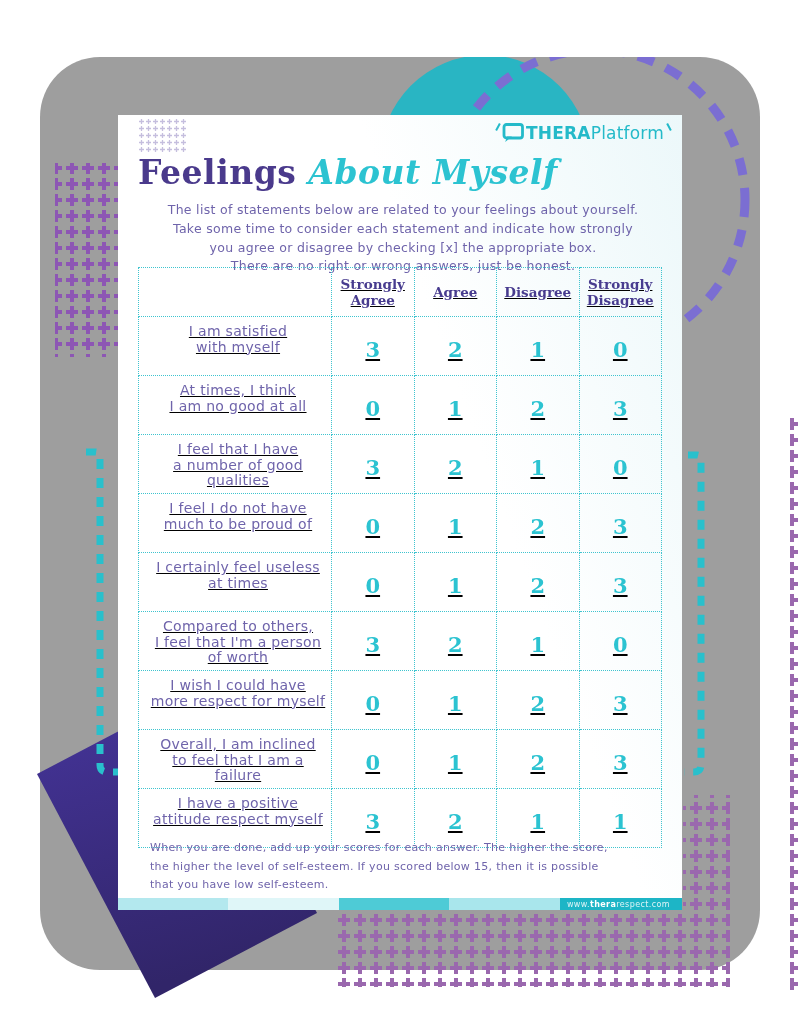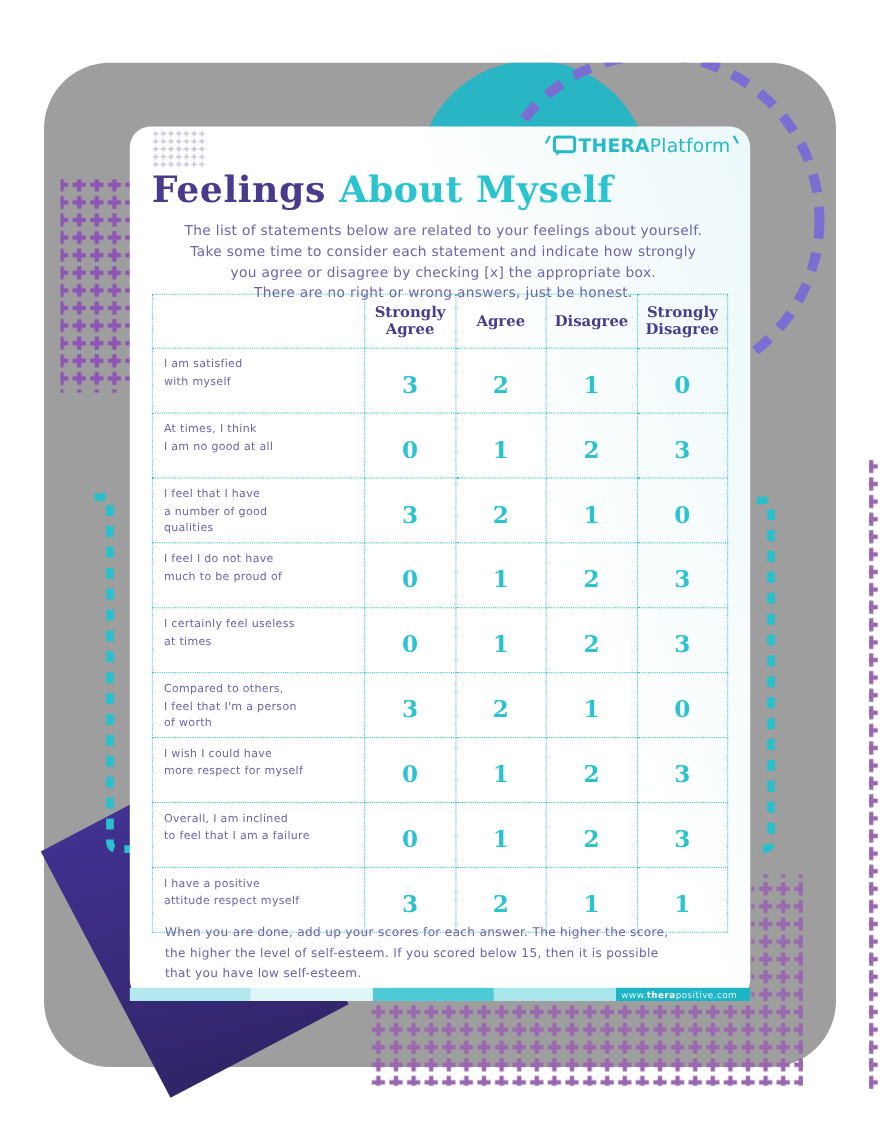--- a/index.html
+++ b/index.html
@@ -2,42 +2,42 @@
 <html><head>
 <meta charset="utf-8">
 <style>
   html,body{margin:0;padding:0;background:#ffffff;}
   .stage{position:relative;width:800px;height:1025px;overflow:hidden;background:#ffffff;
          font-family:"DejaVu Sans",sans-serif;}
   .deco-svg{position:absolute;left:0;top:0;z-index:1;}
 
   
   .card{position:absolute;left:118px;top:115px;width:564px;height:795px;z-index:2;
-        background:linear-gradient(250deg,#ecf8fa 0%,#ffffff 38%);border-radius:19px;}
+        background:linear-gradient(250deg,#ecf8fa 0%,#ffffff 38%);}
   .minigrid{position:absolute;left:20px;top:3px;}
   .logo{position:absolute;right:12px;top:8px;display:flex;align-items:center;gap:2px;color:#24bac9;}
   .logo .tick{display:inline-block;width:2px;height:8px;background:#24bac9;}
   .tick-l{transform:rotate(28deg);margin-right:1px;margin-bottom:12px;}
   .tick-r{transform:rotate(-28deg);margin-left:2px;margin-bottom:12px;}
   .logo-text{font-size:17px;letter-spacing:0.2px;}
   .logo-text b{font-weight:bold;}
   .title{position:absolute;left:20px;top:38px;font-family:"DejaVu Serif",serif;
          font-weight:bold;font-size:33px;letter-spacing:0.5px;white-space:nowrap;}
   .title .t1{color:#4a3a8c;}
-  .title .t2{color:#2cc3d1;}
+  .title .t2{color:#2cc3d1;font-style:italic;}
   .intro{position:absolute;left:20px;top:86px;width:530px;color:#6f64ab;font-size:12.5px;
          line-height:18.8px;letter-spacing:0.3px;white-space:pre-line;text-align:center;}
   
-  table.quiz{position:absolute;left:20px;top:152px;width:524px;border-collapse:collapse;table-layout:fixed;}
+  table.quiz{position:absolute;left:20px;top:152px;width:524px;border-collapse:collapse;table-layout:fixed;text-decoration:underline;}
   table.quiz td,table.quiz th{border:1px dotted #3fc4cf;}
   th.stmt-head{width:190px;}
   th.col-head{font-family:"DejaVu Serif",serif;font-weight:bold;font-size:13.5px;color:#483c8f;
               text-align:center;vertical-align:middle;white-space:pre-line;line-height:16px;height:46px;}
-  td.stmt{color:#6f64ab;font-size:10px;line-height:15.5px;letter-spacing:0.3px;
-          vertical-align:top;padding:7px 4px 0 10px;white-space:pre-line;height:51px;}
+  td.stmt{color:#6f64ab;font-size:14px;line-height:15.5px;letter-spacing:0.3px;
+          vertical-align:top;padding:7px 4px 0 10px;white-space:pre-line;height:51px;text-align:center;}
   td.val{font-family:"DejaVu Serif",serif;font-weight:bold;font-size:21px;color:#2cc3d1;
          text-align:center;vertical-align:middle;padding-top:8px;}
   .footer-note{position:absolute;left:20px;top:724px;width:530px;color:#6f64ab;font-size:11px;
                line-height:18.5px;letter-spacing:0.3px;white-space:pre-line;margin-left:12px;}
   
   .bottom-bar{position:absolute;left:0;bottom:0;width:100%;height:12px;display:flex;}
   .bottom-bar .seg{flex:1;height:100%;}
   .seg1{background:#b3e8ee;} .seg2{background:#dff6f8;} .seg3{background:#4ecbd6;}
   .seg4{background:#a9e6ec;}
   .seg5{background:#1db5c6;display:flex;align-items:center;justify-content:flex-end;padding-right:12px;box-sizing:border-box;}
@@ -202,18 +202,18 @@
     <div class="footer-note">When you are done, add up your scores for each answer. The higher the score,
 the higher the level of self-esteem. If you scored below 15, then it is possible
 that you have low self-esteem.</div>
 
     <div class="bottom-bar">
       <div class="seg seg1"></div>
       <div class="seg seg2"></div>
       <div class="seg seg3"></div>
       <div class="seg seg4"></div>
       <div class="seg seg5">
-        <span class="url"><span>www.</span><b>thera</b><span>positive.com</span></span>
+        <span class="url"><span>www.</span><b>thera</b><span>respect.com</span></span>
       </div>
     </div>
 
   </div>
 </div>
 
 </body></html>

